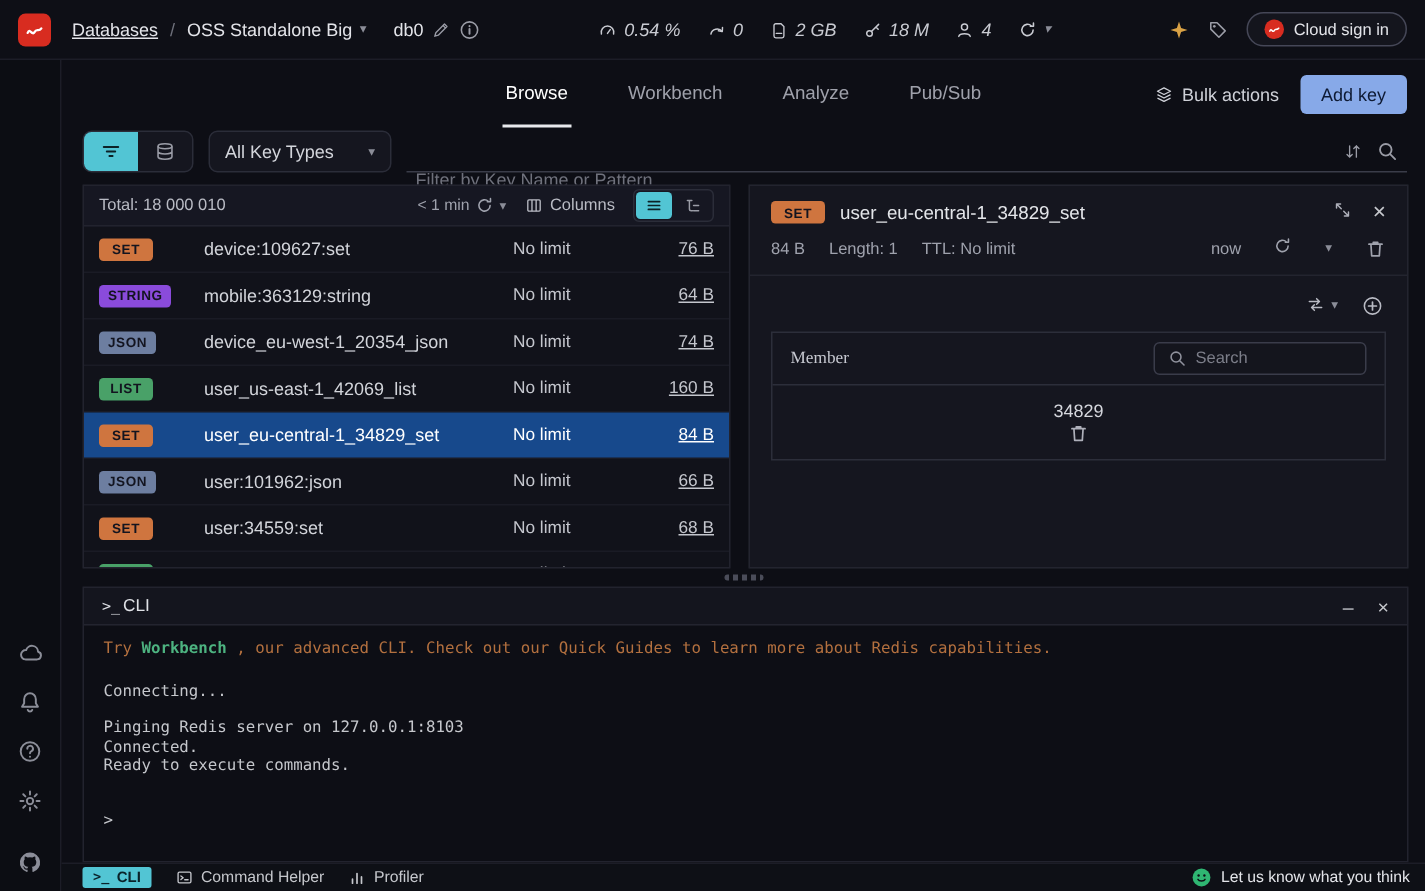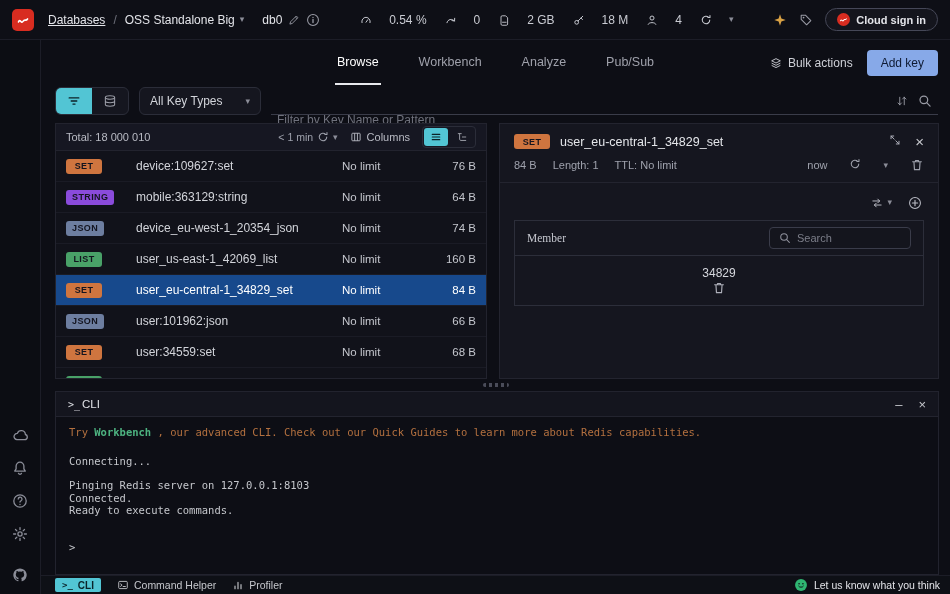--- a/index.html
+++ b/index.html
@@ -19,25 +19,25 @@
             gap:8px; padding:0 12px; background:#0e0f16; border-bottom:1px solid #1c1d27; z-index:5; }
   .logo { width:22px; height:22px; border-radius:5px; background:#d82c20; display:flex;
           align-items:center; justify-content:center; margin-right:6px; }
   .crumb-link { color:#e3e4e9; text-decoration:underline; cursor:pointer; }
   .crumb-sep { color:#6f717c; }
   .db-select { display:flex; align-items:center; gap:5px; color:#e3e4e9; cursor:pointer;justify-content:center; }
   .db-alias { display:flex; align-items:center; gap:6px; margin-left:10px; color:#e3e4e9; }
   .hd-iconbtn { color:#9a9ca6; display:flex; align-items:center; cursor:pointer; }
   .spacer { flex:1; }
   .metrics { display:flex; align-items:center; gap:18px; color:#c9cbd2; }
-  .metric { display:flex; align-items:center; gap:17px; }
+  .metric { display:flex; align-items:center; gap:5px;font-style:italic; }
   .hd-right { display:flex; align-items:center; gap:12px; }
   .sparkle { color:#d8a145; }
   .cloud-btn { display:flex; align-items:center; gap:6px; border:1px solid #454757; border-radius:13px;
-               height:23px; padding:0 11px; font-size:11px; color:#e3e4e9; cursor:pointer; background:#14151d;font-weight:bold; }
+               height:23px; padding:0 11px; font-size:11px; color:#e3e4e9; cursor:pointer; background:#14151d; }
   .cloud-btn .mini-logo { width:13px; height:13px; border-radius:50%; background:#d82c20; display:flex;
                align-items:center; justify-content:center; }
 
   
   .sidebar { position:absolute; top:40px; left:0; bottom:0; width:41px; background:#0c0d13;
              border-right:1px solid #1c1d27; display:flex; flex-direction:column; align-items:center; }
   .side-group { margin-top:auto; display:flex; flex-direction:column; align-items:center; gap:14px; }
   .side-ic { color:#8b8d98; cursor:pointer; }
   .side-github { margin:22px 0 8px; }
 
@@ -83,21 +83,21 @@
   .vbtn.active { background:var(--accent); color:#0c2227; }
   .krows { flex:1; overflow:hidden; }
   .krow { height:31px; display:grid; grid-template-columns:70px 1fr 84px 50px; align-items:center;
           padding:0 10px; border-bottom:1px solid #1a1b25; cursor:pointer; }
   .krow.selected { background:var(--selrow); }
   .badge { display:inline-block; justify-self:start; min-width:36px; text-align:center; padding:2.5px 6px;
            border-radius:3px; font-size:9px; font-weight:700; letter-spacing:.4px; color:#13141f; background:#555; }
   .kname { font-size:12px; color:#d2d4da; overflow:hidden; white-space:nowrap; text-overflow:ellipsis; }
   .krow.selected .kname, .krow.selected .kttl, .krow.selected .ksize { color:#fff; }
   .kttl { font-size:11.5px; color:#c4c6cd; }
-  .ksize { font-size:11.5px; color:#c4c6cd; text-align:right; }
+  .ksize { font-size:11.5px; color:#c4c6cd; text-align:right;text-decoration:underline; }
 
   .details { flex:1; background:#15161f; border:1px solid #23242f; padding:10px 14px; overflow:hidden; }
   .d-top { display:flex; align-items:center; gap:10px; }
   .d-key { font-size:12.5px; color:#e4e6ea; }
   .d-top-icons { margin-left:auto; display:flex; align-items:center; gap:14px; color:#aeb0ba; }
   .d-close { font-size:15px; line-height:1; cursor:pointer; color:#c5c7cc; }
   .d-meta { display:flex; align-items:center; gap:16px; margin-top:9px; font-size:11px; color:#9fa2ad; }
   .d-meta-right { margin-left:auto; display:flex; align-items:center; gap:22px; }
   .d-sep { border-top:1px solid #23242f; margin:10px -14px 0; }
   .d-actions { display:flex; justify-content:flex-end; align-items:center; gap:16px; padding:12px 2px 10px; color:#b9bbc4; }

